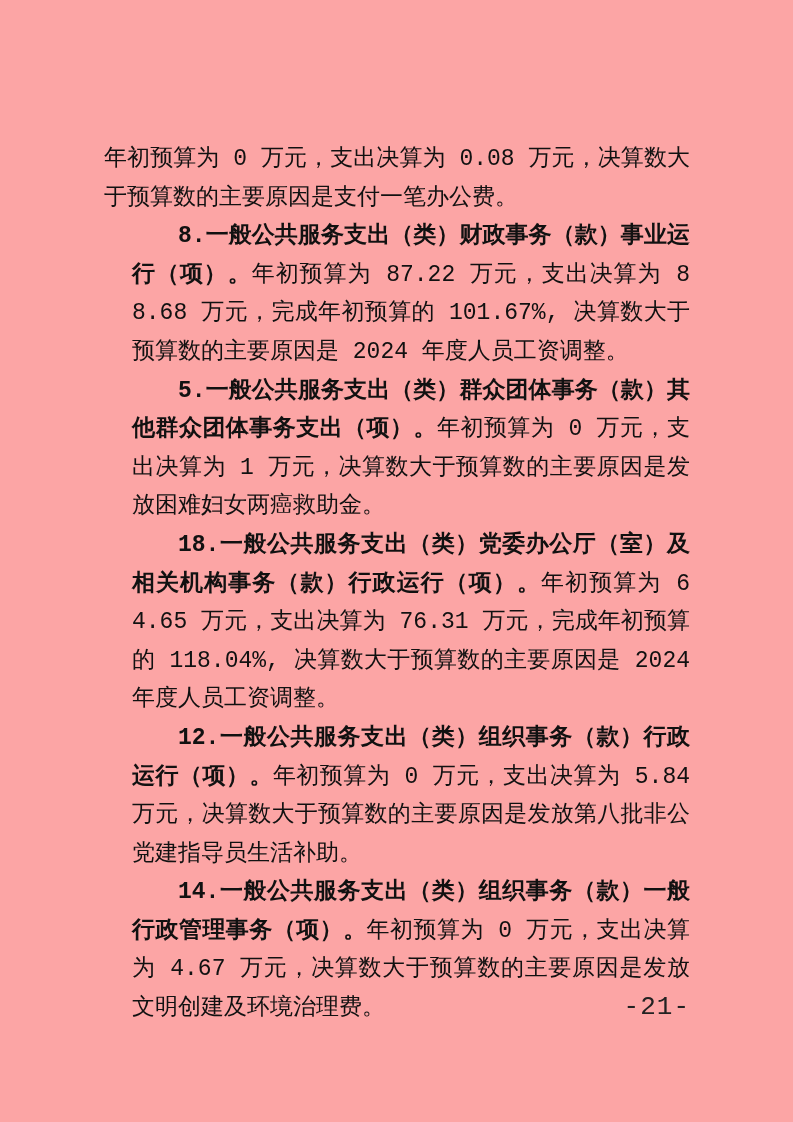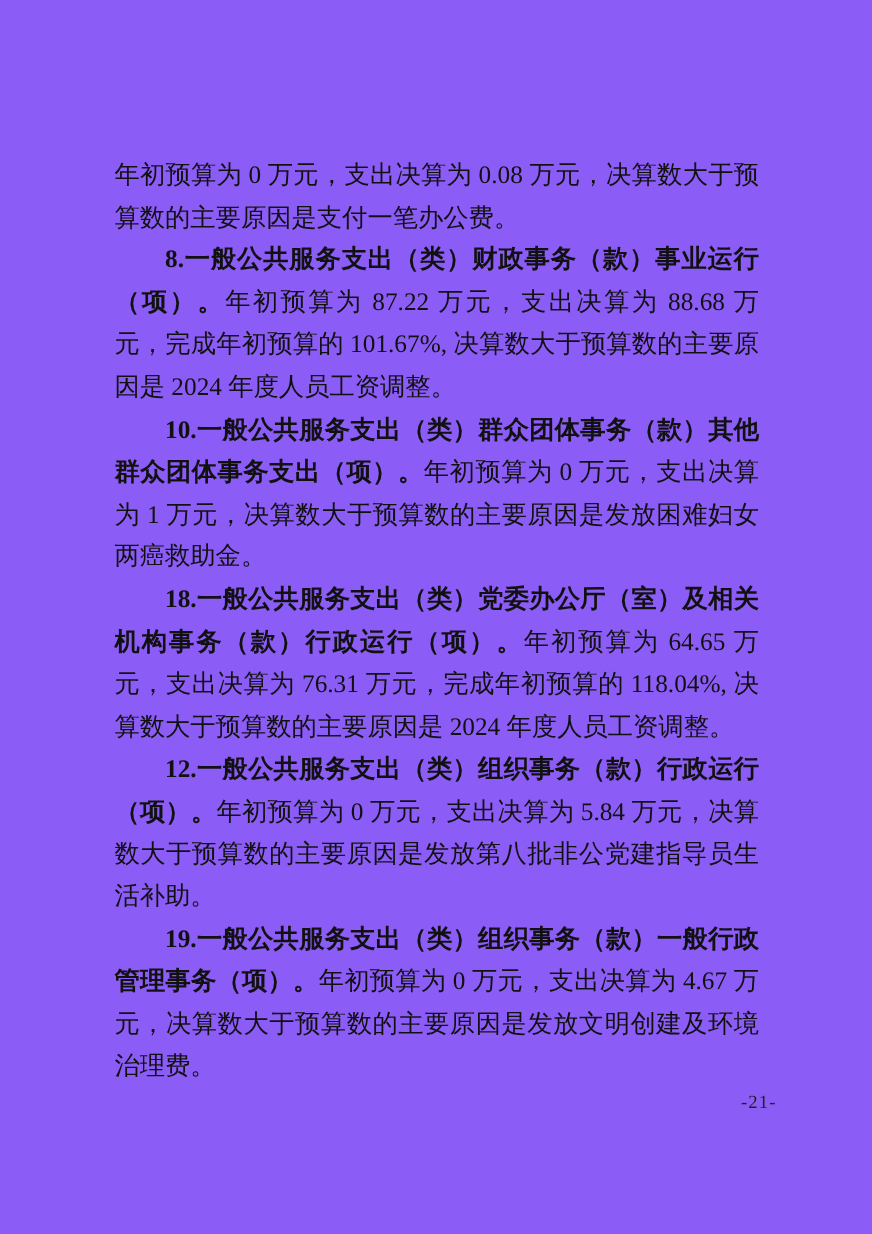--- a/index.html
+++ b/index.html
@@ -4,73 +4,74 @@
 <style>
   html, body {
     margin: 0;
     padding: 0;
     background: #ffffff;
   }
   .page {
     position: relative;
     width: 793px;
     height: 1122px;
-    background: #8b5cf6;
+    background: #fca5a5;
     overflow: hidden;
-    font-family: Liberation Serif, serif;
+    font-family: Liberation Mono, monospace;
     color: #111111;
   }
   .content {
     position: absolute;
     left: 104px;
     top: 140px;
     width: 586px;
     font-size: 23px;
     line-height: 38.6px;
   }
   .para {
     margin: 0;
     padding: 0;
     text-align: justify;
     text-align-last: left;
     word-break: break-all;
   }
   .para.indent {
     text-indent: 2em;
+    margin-left: 28px;
   }
   .head {
     font-weight: bold;
   }
   .body-text {
     font-weight: normal;
   }
   .page-number {
     position: absolute;
-    right: 87px;
+    right: 103px;
     top: 992px;
-    font-size: 17px;
+    font-size: 26px;
     letter-spacing: 1px;
     color: #222222;
   }
 </style>
 </head>
 <body>
 
 <div class="page">
   <div class="content">
 
     <p class="para"><span class="body-text">年初预算为 0 万元，支出决算为 0.08 万元，决算数大于预算数的主要原因是支付一笔办公费。</span></p>
 
     <p class="para indent"><span class="head">8.一般公共服务支出（类）财政事务（款）事业运行（项）。</span><span class="body-text">年初预算为 87.22 万元，支出决算为 88.68 万元，完成年初预算的 101.67%, 决算数大于预算数的主要原因是 2024 年度人员工资调整。</span></p>
 
 
-    <p class="para indent"><span class="head">10.一般公共服务支出（类）群众团体事务（款）其他群众团体事务支出（项）。</span><span class="body-text">年初预算为 0 万元，支出决算为 1 万元，决算数大于预算数的主要原因是发放困难妇女两癌救助金。</span></p>
+    <p class="para indent"><span class="head">5.一般公共服务支出（类）群众团体事务（款）其他群众团体事务支出（项）。</span><span class="body-text">年初预算为 0 万元，支出决算为 1 万元，决算数大于预算数的主要原因是发放困难妇女两癌救助金。</span></p>
 
     <p class="para indent"><span class="head">18.一般公共服务支出（类）党委办公厅（室）及相关机构事务（款）行政运行（项）。</span><span class="body-text">年初预算为 64.65 万元，支出决算为 76.31 万元，完成年初预算的 118.04%, 决算数大于预算数的主要原因是 2024 年度人员工资调整。</span></p>
 
     <p class="para indent"><span class="head">12.一般公共服务支出（类）组织事务（款）行政运行（项）。</span><span class="body-text">年初预算为 0 万元，支出决算为 5.84 万元，决算数大于预算数的主要原因是发放第八批非公党建指导员生活补助。</span></p>
 
-    <p class="para indent"><span class="head">19.一般公共服务支出（类）组织事务（款）一般行政管理事务（项）。</span><span class="body-text">年初预算为 0 万元，支出决算为 4.67 万元，决算数大于预算数的主要原因是发放文明创建及环境治理费。</span></p>
+    <p class="para indent"><span class="head">14.一般公共服务支出（类）组织事务（款）一般行政管理事务（项）。</span><span class="body-text">年初预算为 0 万元，支出决算为 4.67 万元，决算数大于预算数的主要原因是发放文明创建及环境治理费。</span></p>
 
   </div>
 
   <div class="page-number">-21-</div>
 </div>
 
 </body></html>

